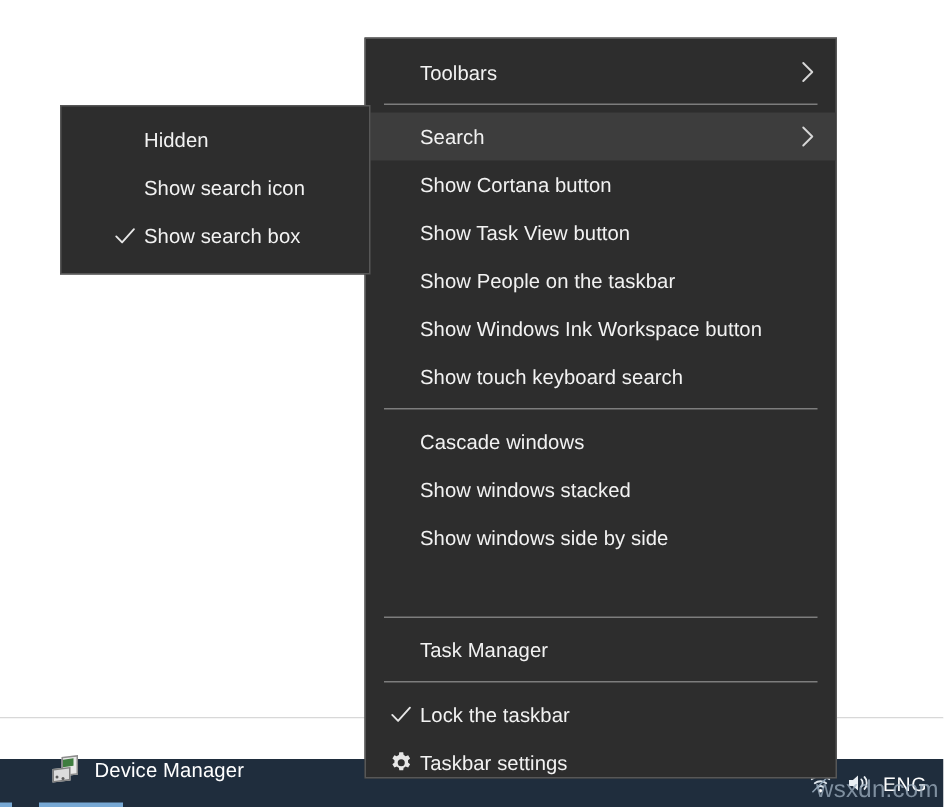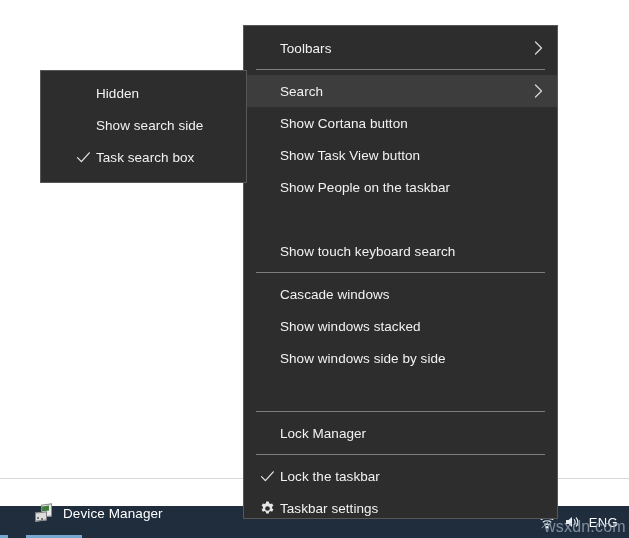--- a/index.html
+++ b/index.html
@@ -325,20 +325,21 @@
     <span>Show Task View button</span>
   </div>
 
   <div class="menu-item">
     <span class="glyph-slot"></span>
     <span>Show People on the taskbar</span>
   </div>
 
   <div class="menu-item">
     <span class="glyph-slot"></span>
+    <span>Show Windows Ink Workspace button</span>
   </div>
 
   <div class="menu-item">
     <span class="glyph-slot"></span>
     <span>Show touch keyboard search</span>
   </div>
 
   <div class="menu-separator"></div>
 
   <div class="menu-item">
@@ -357,21 +358,21 @@
   </div>
 
   <div class="menu-item">
     <span class="glyph-slot"></span>
   </div>
 
   <div class="menu-separator"></div>
 
   <div class="menu-item">
     <span class="glyph-slot"></span>
-    <span>Lock Manager</span>
+    <span>Task Manager</span>
   </div>
 
   <div class="menu-separator"></div>
 
   <div class="menu-item">
     <span class="glyph-slot">
       <svg class="checkmark-svg" width="15" height="13" viewBox="0 0 15 13" aria-hidden="true">
         <path d="M1.5 6.6 L5.4 10.6 L13.3 1.8" stroke="#e6e6e6" stroke-width="1.25" fill="none" stroke-linecap="round" stroke-linejoin="round"></path>
       </svg>
     </span>
@@ -392,25 +393,25 @@
 
 <div class="context-menu" id="search-submenu">
 
   <div class="menu-item">
     <span class="glyph-slot"></span>
     <span>Hidden</span>
   </div>
 
   <div class="menu-item">
     <span class="glyph-slot"></span>
-    <span>Show search side</span>
+    <span>Show search icon</span>
   </div>
 
   <div class="menu-item">
     <span class="glyph-slot">
       <svg class="checkmark-svg" width="15" height="13" viewBox="0 0 15 13" aria-hidden="true">
         <path d="M1.5 6.6 L5.4 10.6 L13.3 1.8" stroke="#e6e6e6" stroke-width="1.25" fill="none" stroke-linecap="round" stroke-linejoin="round"></path>
       </svg>
     </span>
-    <span>Task search box</span>
+    <span>Show search box</span>
   </div>
 
 </div>
 
 </body></html>

